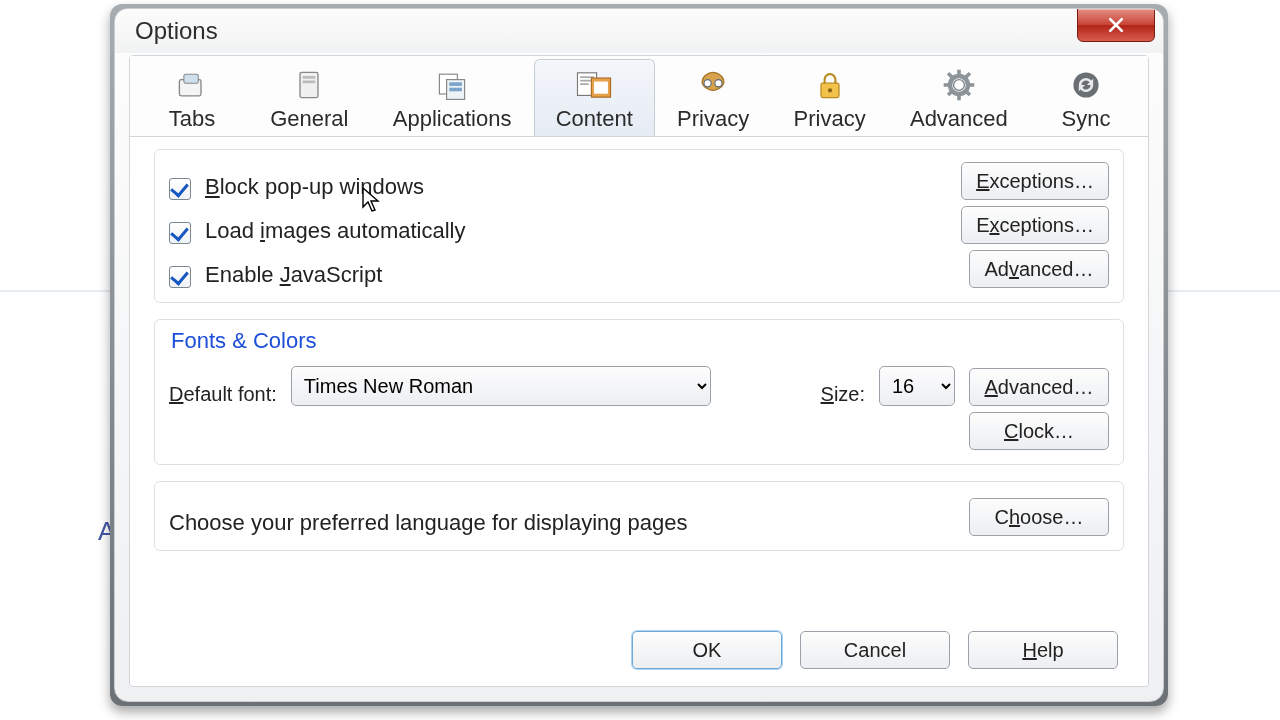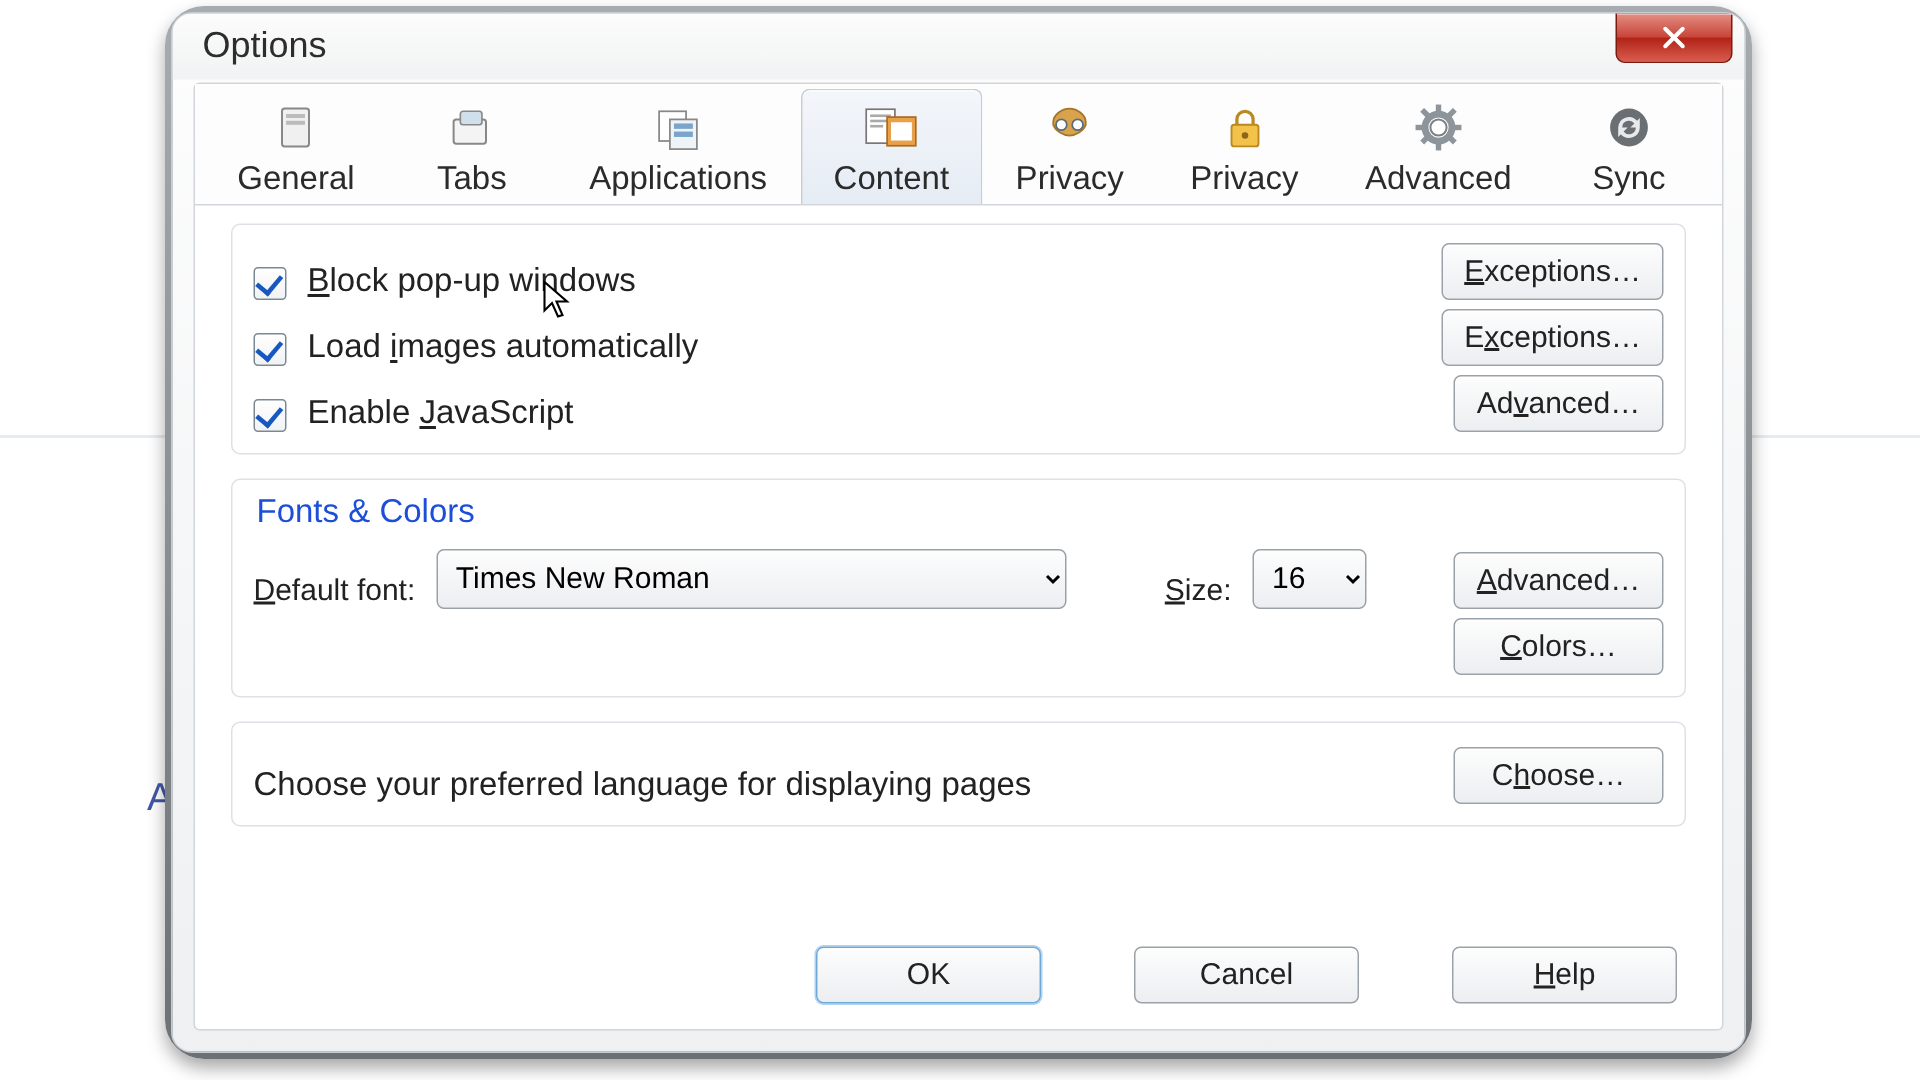--- a/index.html
+++ b/index.html
@@ -16,21 +16,21 @@
     position: absolute; left: 0; right: 0; height: 2px;
     background: #e6ecf2;
   }
   .bg-text {
     position: absolute; color: #4257a5; font-size: 26px;
   }
   .dialog-outer {
     position: absolute;
     left: 110px; top: 4px;
     width: 1050px; height: 694px;
-    border-radius: 26px;
+    border-radius: 12px;
     padding: 4px;
     background: linear-gradient(#a7acb1, #6c7175);
     box-shadow: 0 6px 12px rgba(0,0,0,0.35);
   }
   .dialog-frame {
     width: 100%; height: 100%;
     border-radius: 14px;
     background: linear-gradient(#fdfdfd, #eef0f2);
     border: 1px solid #c9cdd2;
     box-sizing: border-box;
@@ -143,21 +143,20 @@
     height: 38px;
     padding: 0 14px;
     border: 1px solid #9aa1a8;
     border-radius: 5px;
     background: linear-gradient(#fdfdfd, #eceef1);
     font-size: 20px;
     font-family: inherit;
     color: #222;
     box-shadow: inset 0 1px 0 rgba(255,255,255,.8);
     cursor: default;
-    margin-left: 44px;
   }
   .btn.primary {
     border-color: #6fa9d8;
     box-shadow: inset 0 1px 0 rgba(255,255,255,.8), 0 0 0 1px rgba(120,180,230,.6);
   }
   select, .sizesel {
     height: 40px;
     border: 1px solid #9aa1a8;
     border-radius: 5px;
     background: linear-gradient(#fdfdfd,#eceef1);
@@ -207,35 +206,35 @@
     <svg class="cursorimg" viewBox="0 0 20 26">
       <path d="M1 1 L1 20 L6 15 L10 24 L13 23 L9 14 L16 14 Z" fill="#fff" stroke="#000" stroke-width="1.4"></path>
     </svg>
 
     <div class="client">
 
       <div class="tabstrip">
         <div class="tabbtn">
           <div class="ticon">
             <svg viewBox="0 0 40 40">
+                <rect x="6" y="14" width="24" height="18" rx="2" fill="#f4f4f4" stroke="#888" stroke-width="1.5"></rect>
+                <rect x="11" y="8" width="16" height="10" rx="2" fill="#cfe0ec" stroke="#888" stroke-width="1.2"></rect>
+              </svg>
+          </div>
+          <div>Tabs</div>
+        </div>
+        <div class="tabbtn">
+          <div class="ticon">
+            <svg viewBox="0 0 40 40">
                 <rect x="10" y="6" width="20" height="28" rx="2" fill="#f0f0f0" stroke="#888" stroke-width="1.5"></rect>
                 <rect x="13" y="10" width="14" height="3" fill="#bbb"></rect>
                 <rect x="13" y="15" width="14" height="3" fill="#bbb"></rect>
               </svg>
           </div>
           <div>General</div>
-        </div>
-        <div class="tabbtn">
-          <div class="ticon">
-            <svg viewBox="0 0 40 40">
-                <rect x="6" y="14" width="24" height="18" rx="2" fill="#f4f4f4" stroke="#888" stroke-width="1.5"></rect>
-                <rect x="11" y="8" width="16" height="10" rx="2" fill="#cfe0ec" stroke="#888" stroke-width="1.2"></rect>
-              </svg>
-          </div>
-          <div>Tabs</div>
         </div>
         <div class="tabbtn">
           <div class="ticon">
             <svg viewBox="0 0 40 40">
                 <rect x="6" y="8" width="20" height="22" fill="#fff" stroke="#888" stroke-width="1.3"></rect>
                 <rect x="14" y="14" width="20" height="22" fill="#eef3f8" stroke="#888" stroke-width="1.3"></rect>
                 <rect x="17" y="17" width="14" height="4" fill="#7aa4c9"></rect>
                 <rect x="17" y="23" width="14" height="4" fill="#7aa4c9"></rect>
               </svg>
           </div>
@@ -351,21 +350,21 @@
             </label>
             <select class="sizesel">
               <option>16</option>
             </select>
             <button class="btn">
               <span class="u">A</span><span>dvanced…</span>
             </button>
           </div>
           <div class="row" style="justify-content:flex-end">
             <button class="btn">
-              <span class="u">C</span><span>olors…</span>
+              <span class="u">C</span><span>lock…</span>
             </button>
           </div>
         </div>
 
         <div class="section">
           <div class="row">
             <div class="langdesc grow">Choose your preferred language for displaying pages</div>
             <button class="btn">
               <span>C</span><span class="u">h</span><span>oose…</span>
             </button>

